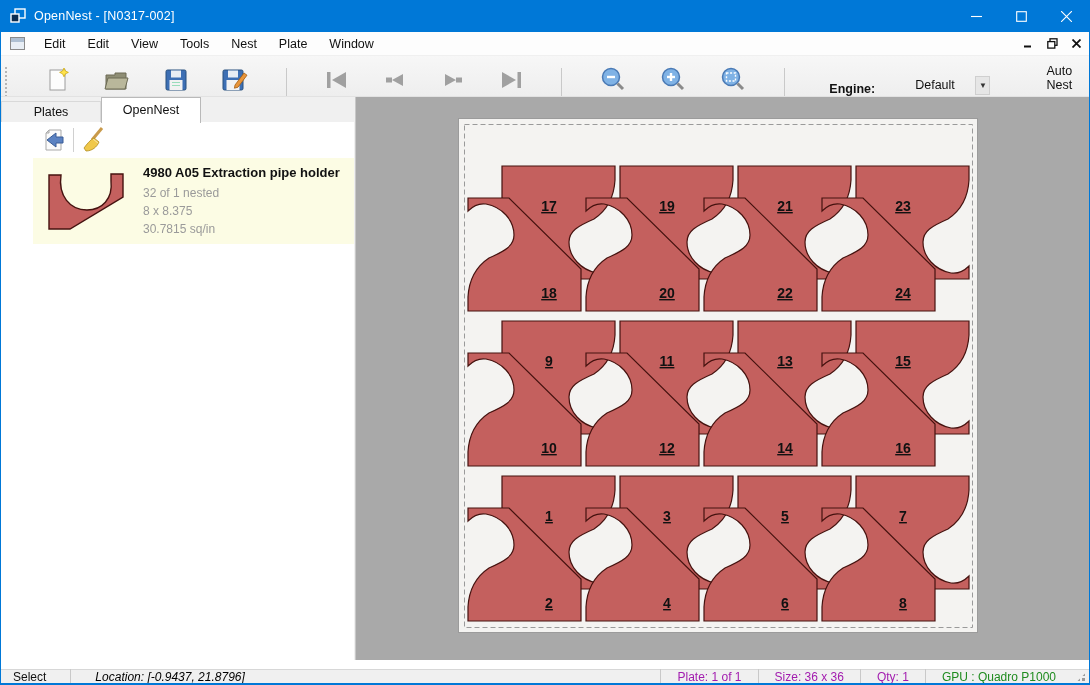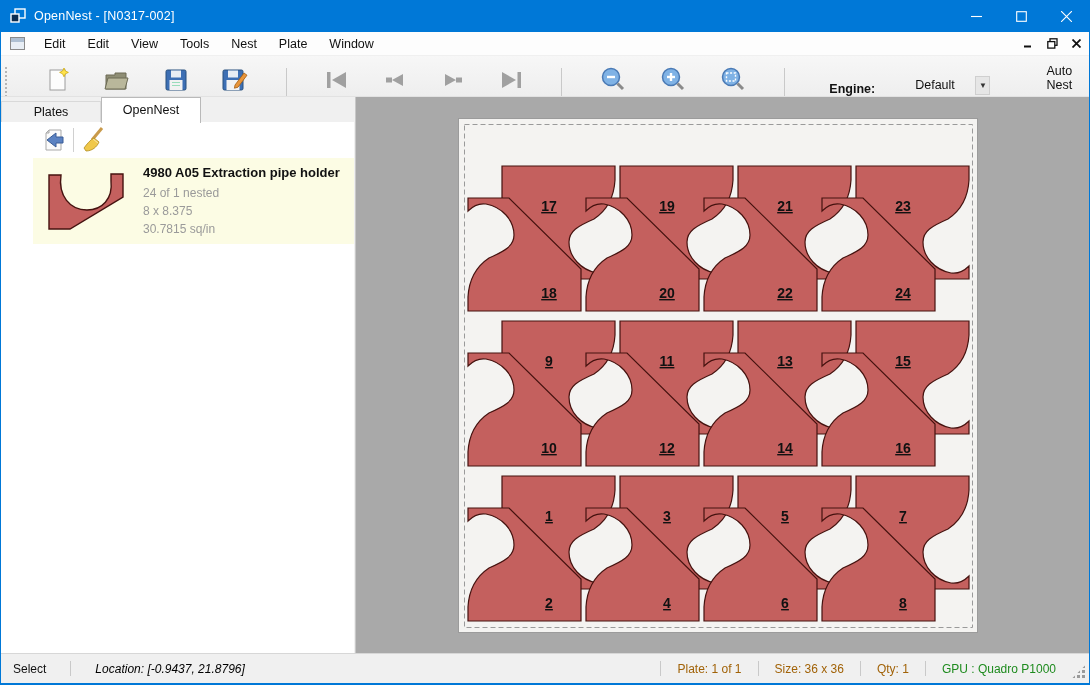--- a/index.html
+++ b/index.html
@@ -61,27 +61,27 @@
   .item-title { font-size:13px; font-weight:bold; color:#111; margin-bottom:4px; }
   .item-line { font-size:12px; color:#9a9a9a; line-height:18px; }
 
   
   .canvas { position:absolute; left:355px; top:97px; right:0; bottom:25px; background:#a9a9a9; overflow:hidden; }
   .plate { position:absolute; left:102px; top:21px; width:520px; height:515px; background:#f4f3f1;
            border:1px solid #9b9b9b; }
   .plate svg { position:absolute; left:0; top:0; }
 
   
-  .statusbar { position:absolute; left:0; bottom:2px; width:100%; height:30px; background:#f0f0f0;
+  .statusbar { position:absolute; left:0; bottom:2px; width:100%; height:14px; background:#f0f0f0;
                border-top:1px solid #d7d7d7; display:flex; align-items:center; font-size:12px;gap:10px; }
   .sb-sep { width:1px; height:15px; background:#c9c9c9; }
   .sb-mode { padding:0 14px 0 12px; color:#111; }
   .sb-loc { padding:0 14px; color:#000000;font-style:italic; }
   .sb-right { margin-left:auto; display:flex; align-items:center; height:100%; }
-  .sb-cell { padding:0 16px; color:#a16207; white-space:nowrap; }
+  .sb-cell { padding:0 16px; color:#a21caf; white-space:nowrap; }
   .sb-gpu { color:#1e8b1e; }
   .sizegrip { width:14px; height:14px; margin:6px 3px 0 0;
               background-image:radial-gradient(#9a9a9a 40%, transparent 45%); background-size:5px 5px;
               background-position:bottom right; clip-path:polygon(100% 0,100% 100%,0 100%); }
   .bottomedge { position:absolute; left:0; bottom:0; width:100%; height:2px; background:#0078D7; }
 </style>
 </head>
 <body>
 
 <div class="titlebar">
@@ -259,21 +259,21 @@
       </div>
     </div>
     <div class="drawing-item">
       <div class="thumb">
         <svg width="80" height="66" viewBox="0 0 80 66">
           <path d="M2,7 H14 C11,28 23,42 40,42 C55,42 66,31 64,13 L64,6 L76,6 L76,29 L23,61 L2,61 Z" fill="#c4605e" stroke="#45120f" stroke-width="1.4"></path>
         </svg>
       </div>
       <div class="item-text">
         <div class="item-title">4980 A05 Extraction pipe holder</div>
-        <div class="item-line">24 of 1 nested</div>
+        <div class="item-line">32 of 1 nested</div>
         <div class="item-line">8 x 8.375</div>
         <div class="item-line">30.7815 sq/in</div>
       </div>
     </div>
   </div>
 </div>
 
 <div class="canvas">
   <div class="plate">
     <svg id="plate-svg" width="520" height="515" viewBox="0 0 520 515">

